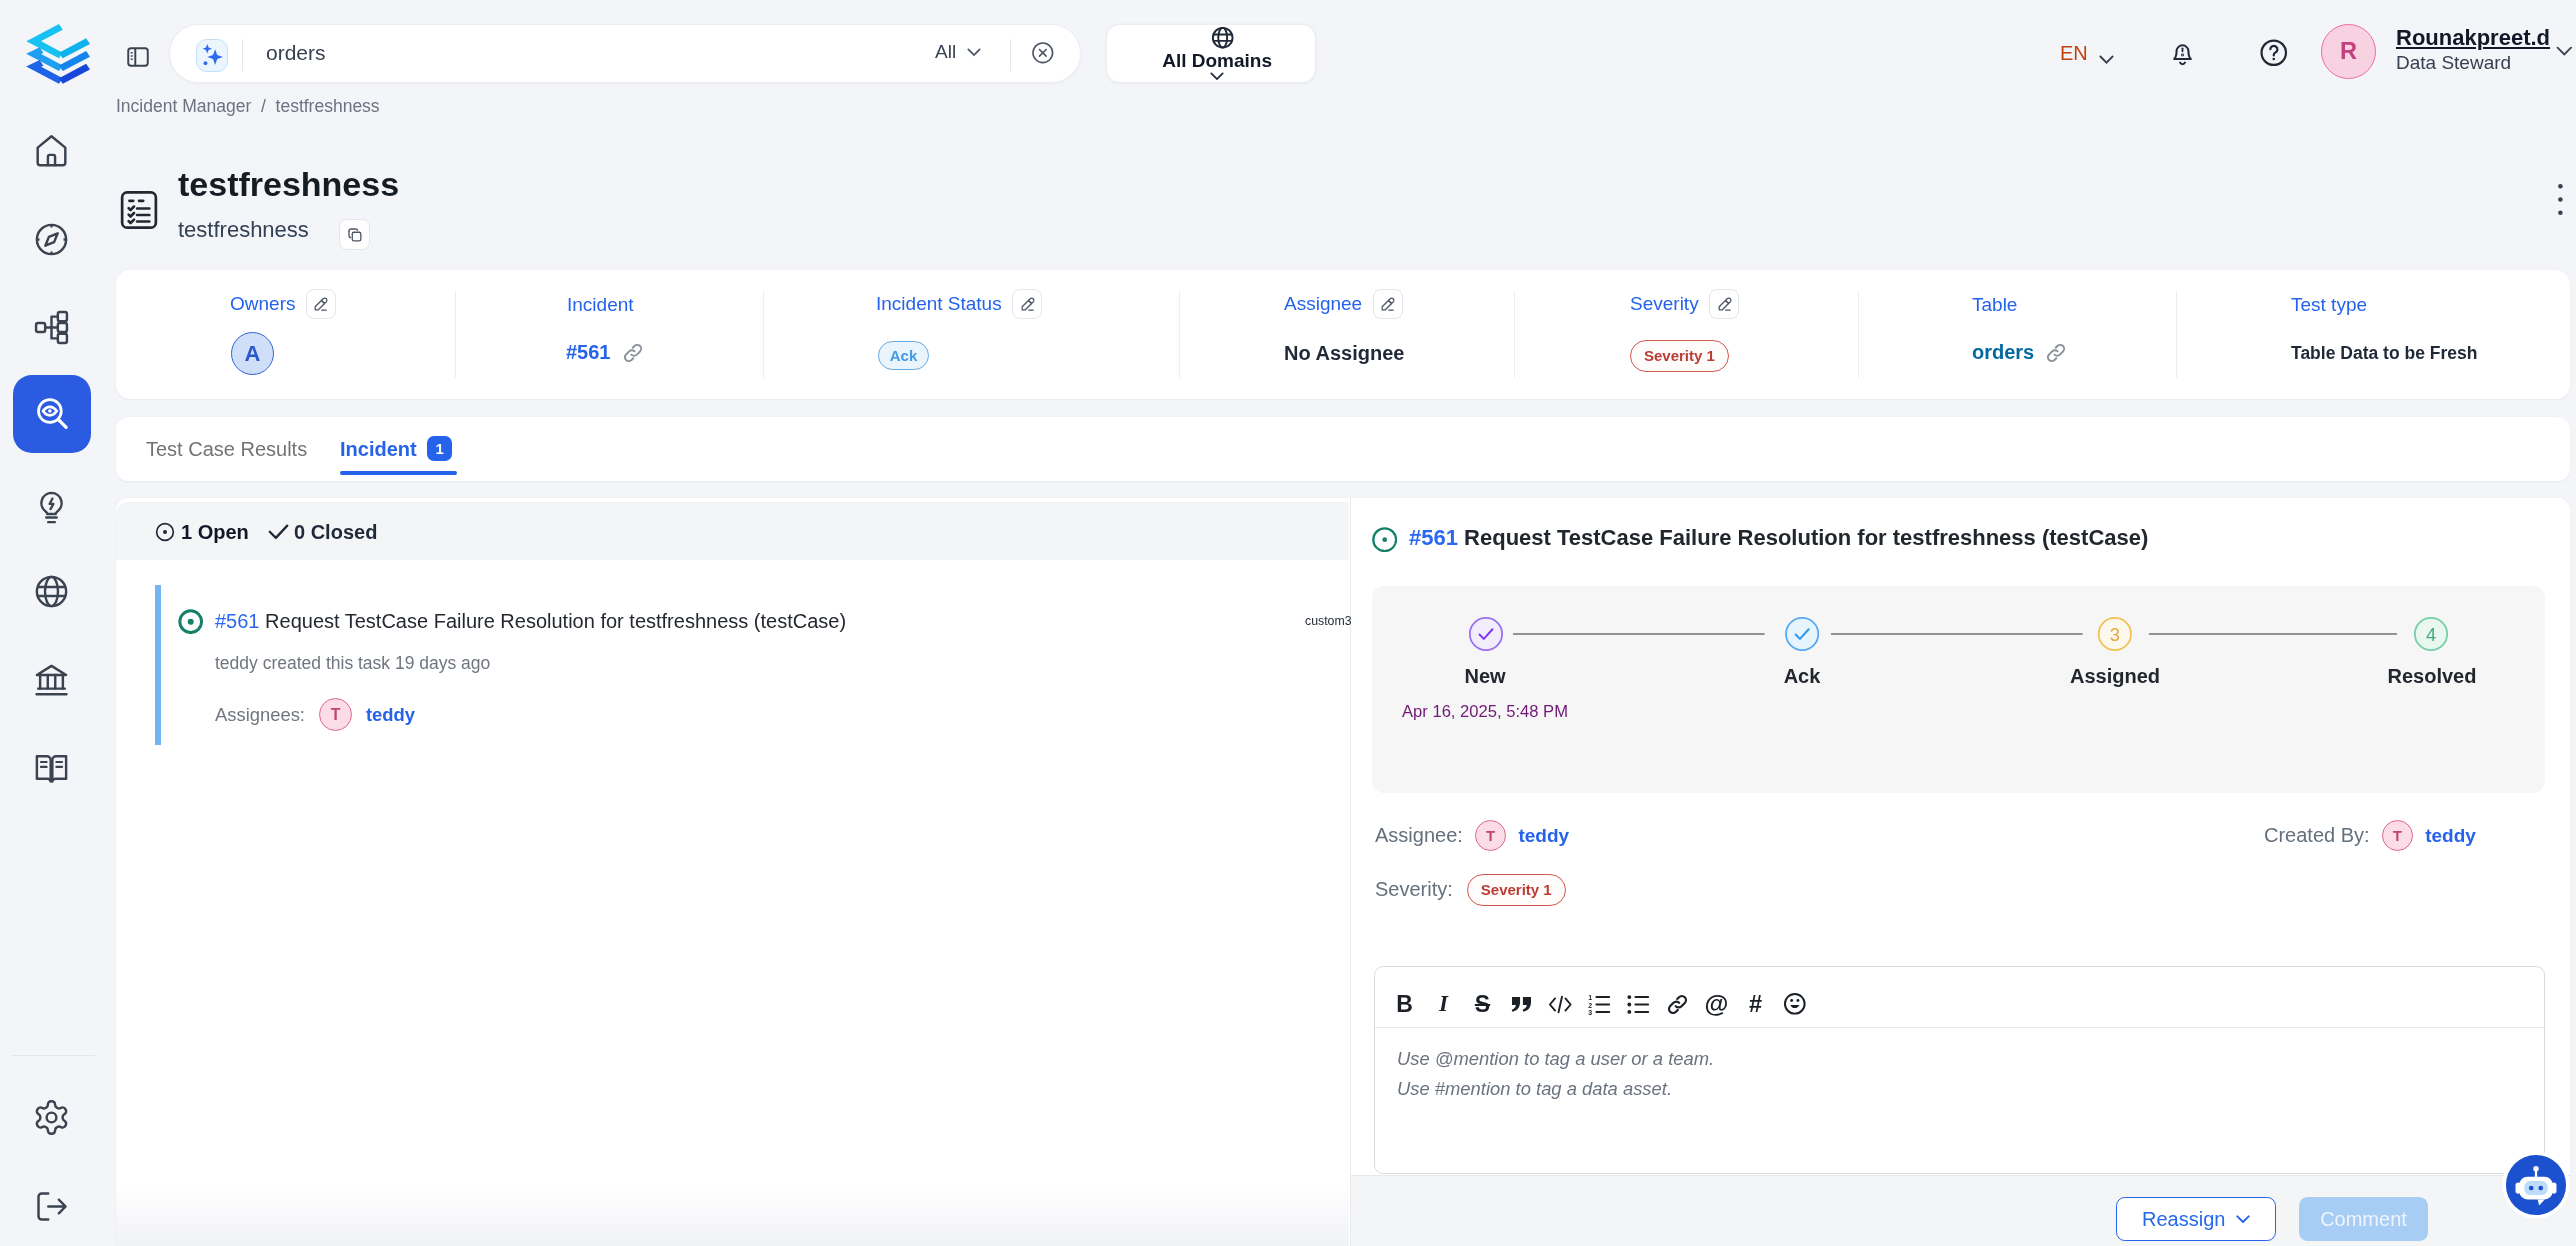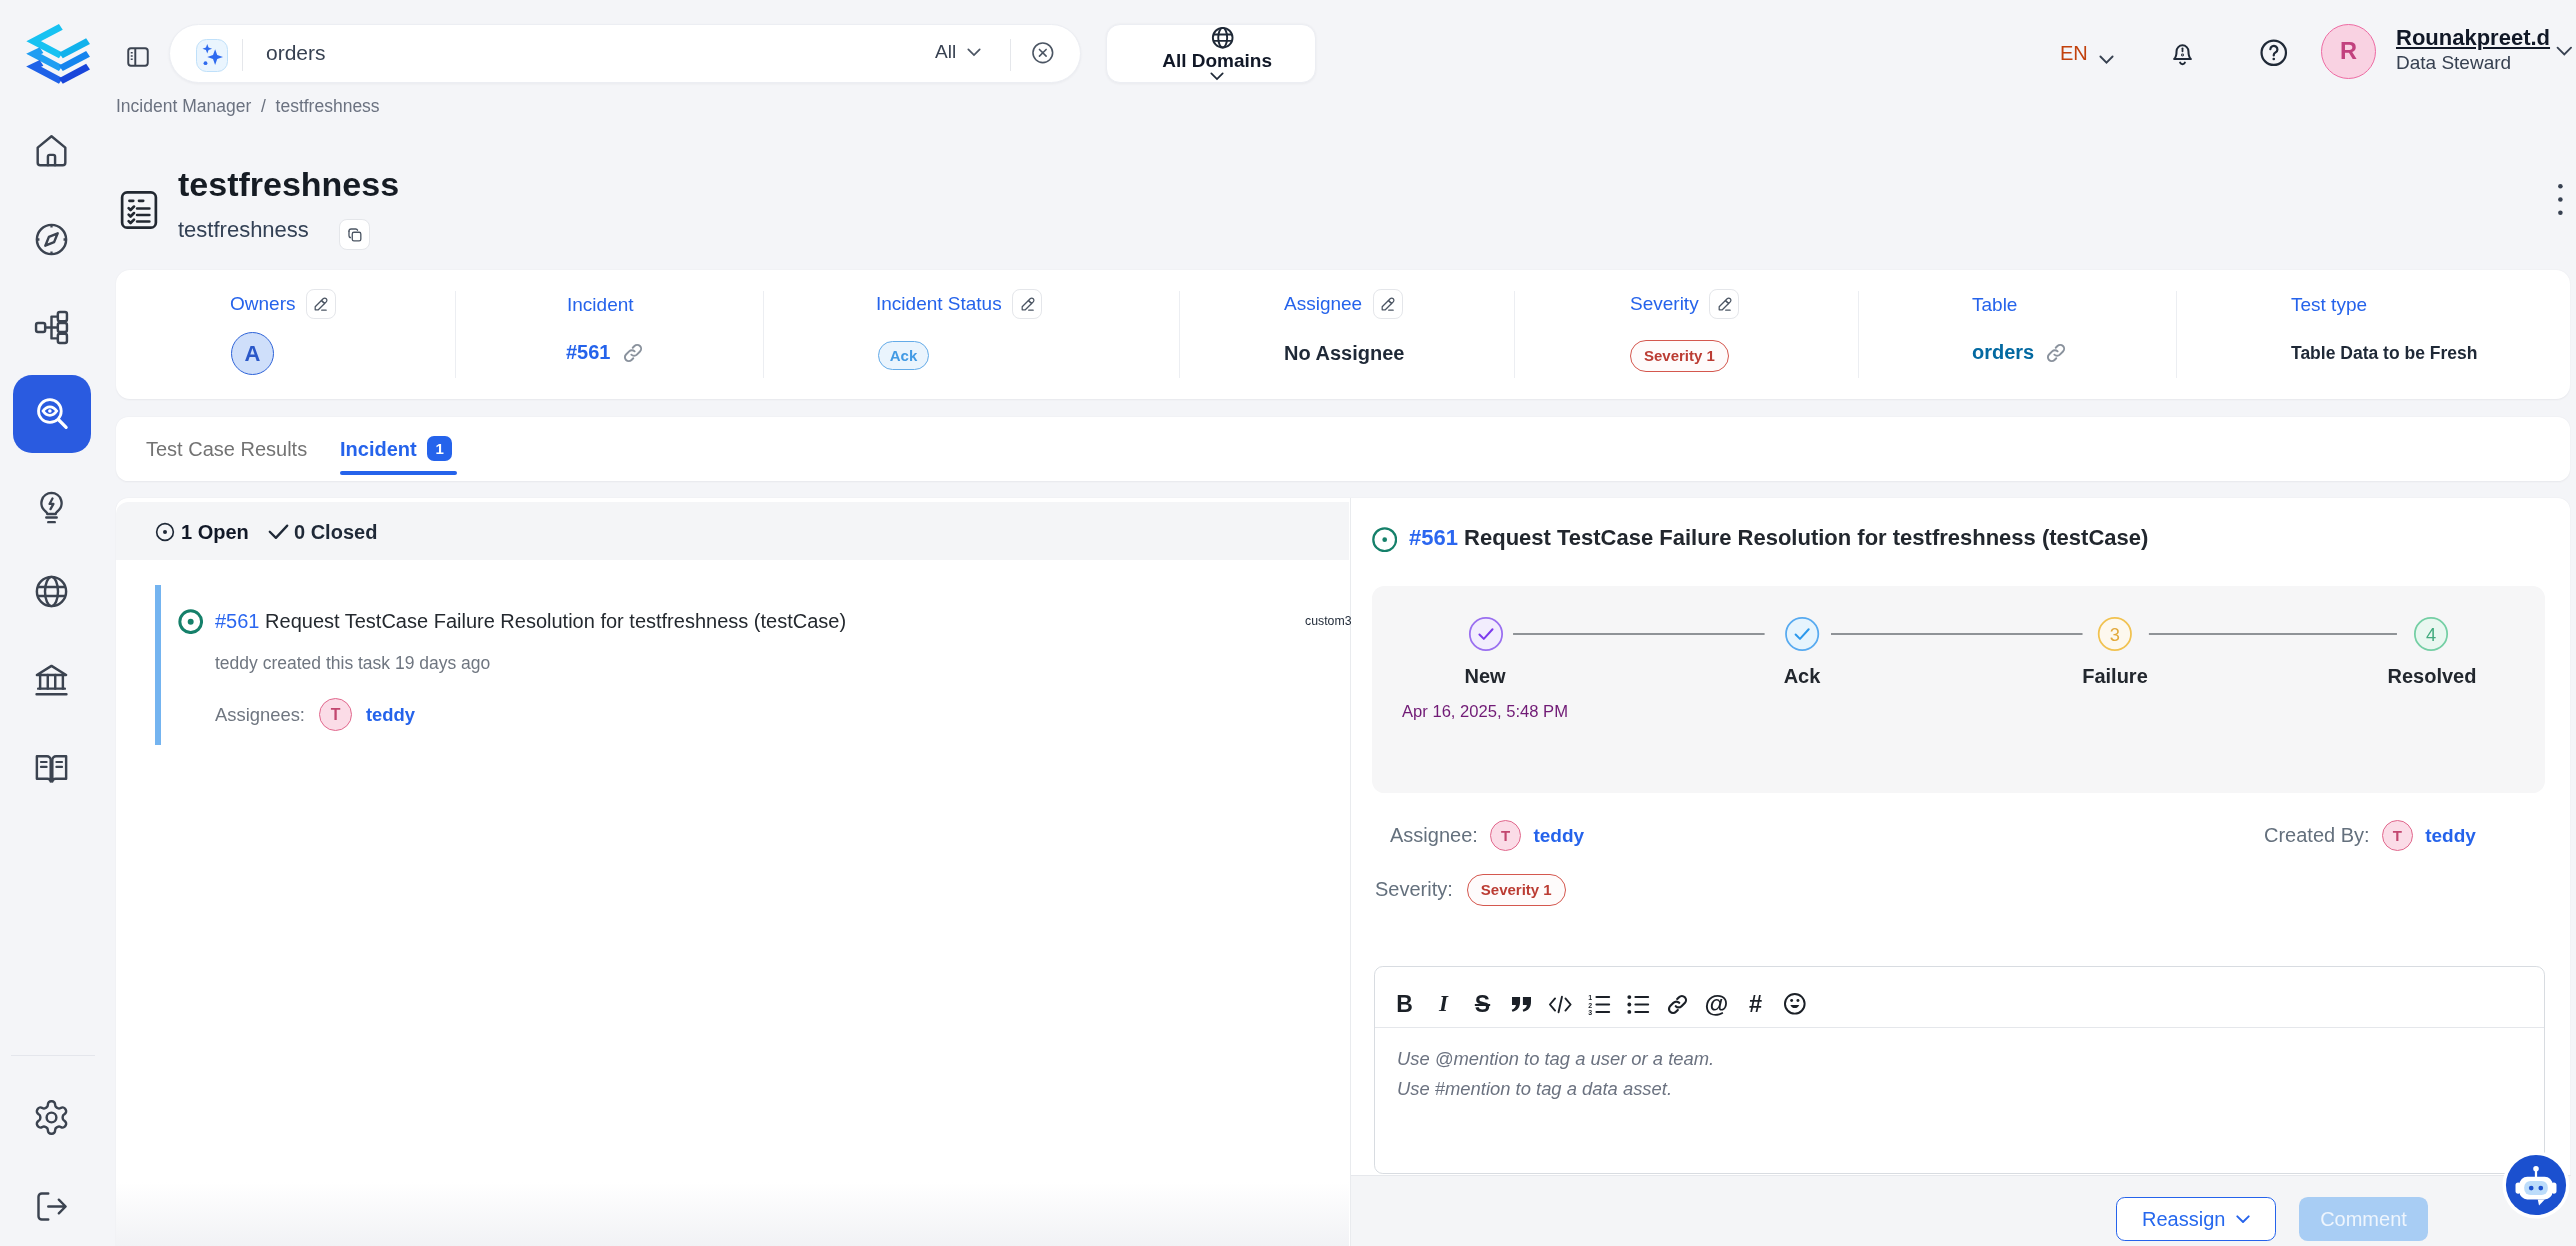--- a/index.html
+++ b/index.html
@@ -342,26 +342,26 @@
     <path d="M483.5 55.5 L488.5 60.5 L498.5 49.5" fill="none" stroke="#2a98ec" stroke-width="2.3" stroke-linecap="round" stroke-linejoin="round"></path>
 
     <circle cx="849" cy="55" r="18.5" fill="#fdf8ee" stroke="#f1c250" stroke-width="2"></circle>
     <text x="849" y="63" text-anchor="middle" font-size="21" font-family="Liberation Sans" fill="#e2a93c">3</text>
 
     <circle cx="1211" cy="55" r="18.5" fill="#e9f7f0" stroke="#74cfa4" stroke-width="2"></circle>
     <text x="1211" y="63" text-anchor="middle" font-size="21" font-family="Liberation Sans" fill="#43ab7f">4</text>
   </svg>
   <div class="abs" style="left:0;top:79px;width:226px;text-align:center;font-size:20px;font-weight:600;color:#22272e;">New</div>
   <div class="abs" style="left:317px;top:79px;width:226px;text-align:center;font-size:20px;font-weight:600;color:#22272e;">Ack</div>
-  <div class="abs" style="left:630px;top:79px;width:226px;text-align:center;font-size:20px;font-weight:600;color:#22272e;">Failure</div>
+  <div class="abs" style="left:630px;top:79px;width:226px;text-align:center;font-size:20px;font-weight:600;color:#22272e;">Assigned</div>
   <div class="abs" style="left:947px;top:79px;width:226px;text-align:center;font-size:20px;font-weight:600;color:#22272e;">Resolved</div>
   <div class="abs" style="left:0;top:116px;width:226px;text-align:center;font-size:16.6px;color:#701a75;">Apr 16, 2025, 5:48 PM</div>
 </div>
 
-<div class="abs flex" style="left:1375px;top:820px;gap:12.3px;height:31px;margin-left:15px;">
+<div class="abs flex" style="left:1375px;top:820px;gap:12.3px;height:31px;">
   <span style="font-size:20px;color:#64707d;">Assignee:</span>
   <span class="avatar" style="width:31px;height:31px;background:#fbdce7;border:1.3px solid #e1688d;color:#c2476f;font-size:15px;">T</span>
   <span style="font-size:19px;font-weight:600;color:#2563eb;">teddy</span>
 </div>
 <div class="abs flex" style="left:2264px;top:820px;gap:12.3px;height:31px;">
   <span style="font-size:20px;color:#64707d;">Created By:</span>
   <span class="avatar" style="width:31px;height:31px;background:#fbdce7;border:1.3px solid #e1688d;color:#c2476f;font-size:15px;">T</span>
   <span style="font-size:19px;font-weight:600;color:#2563eb;">teddy</span>
 </div>
 <div class="abs flex" style="left:1375px;top:874px;gap:14px;height:31.5px;">

